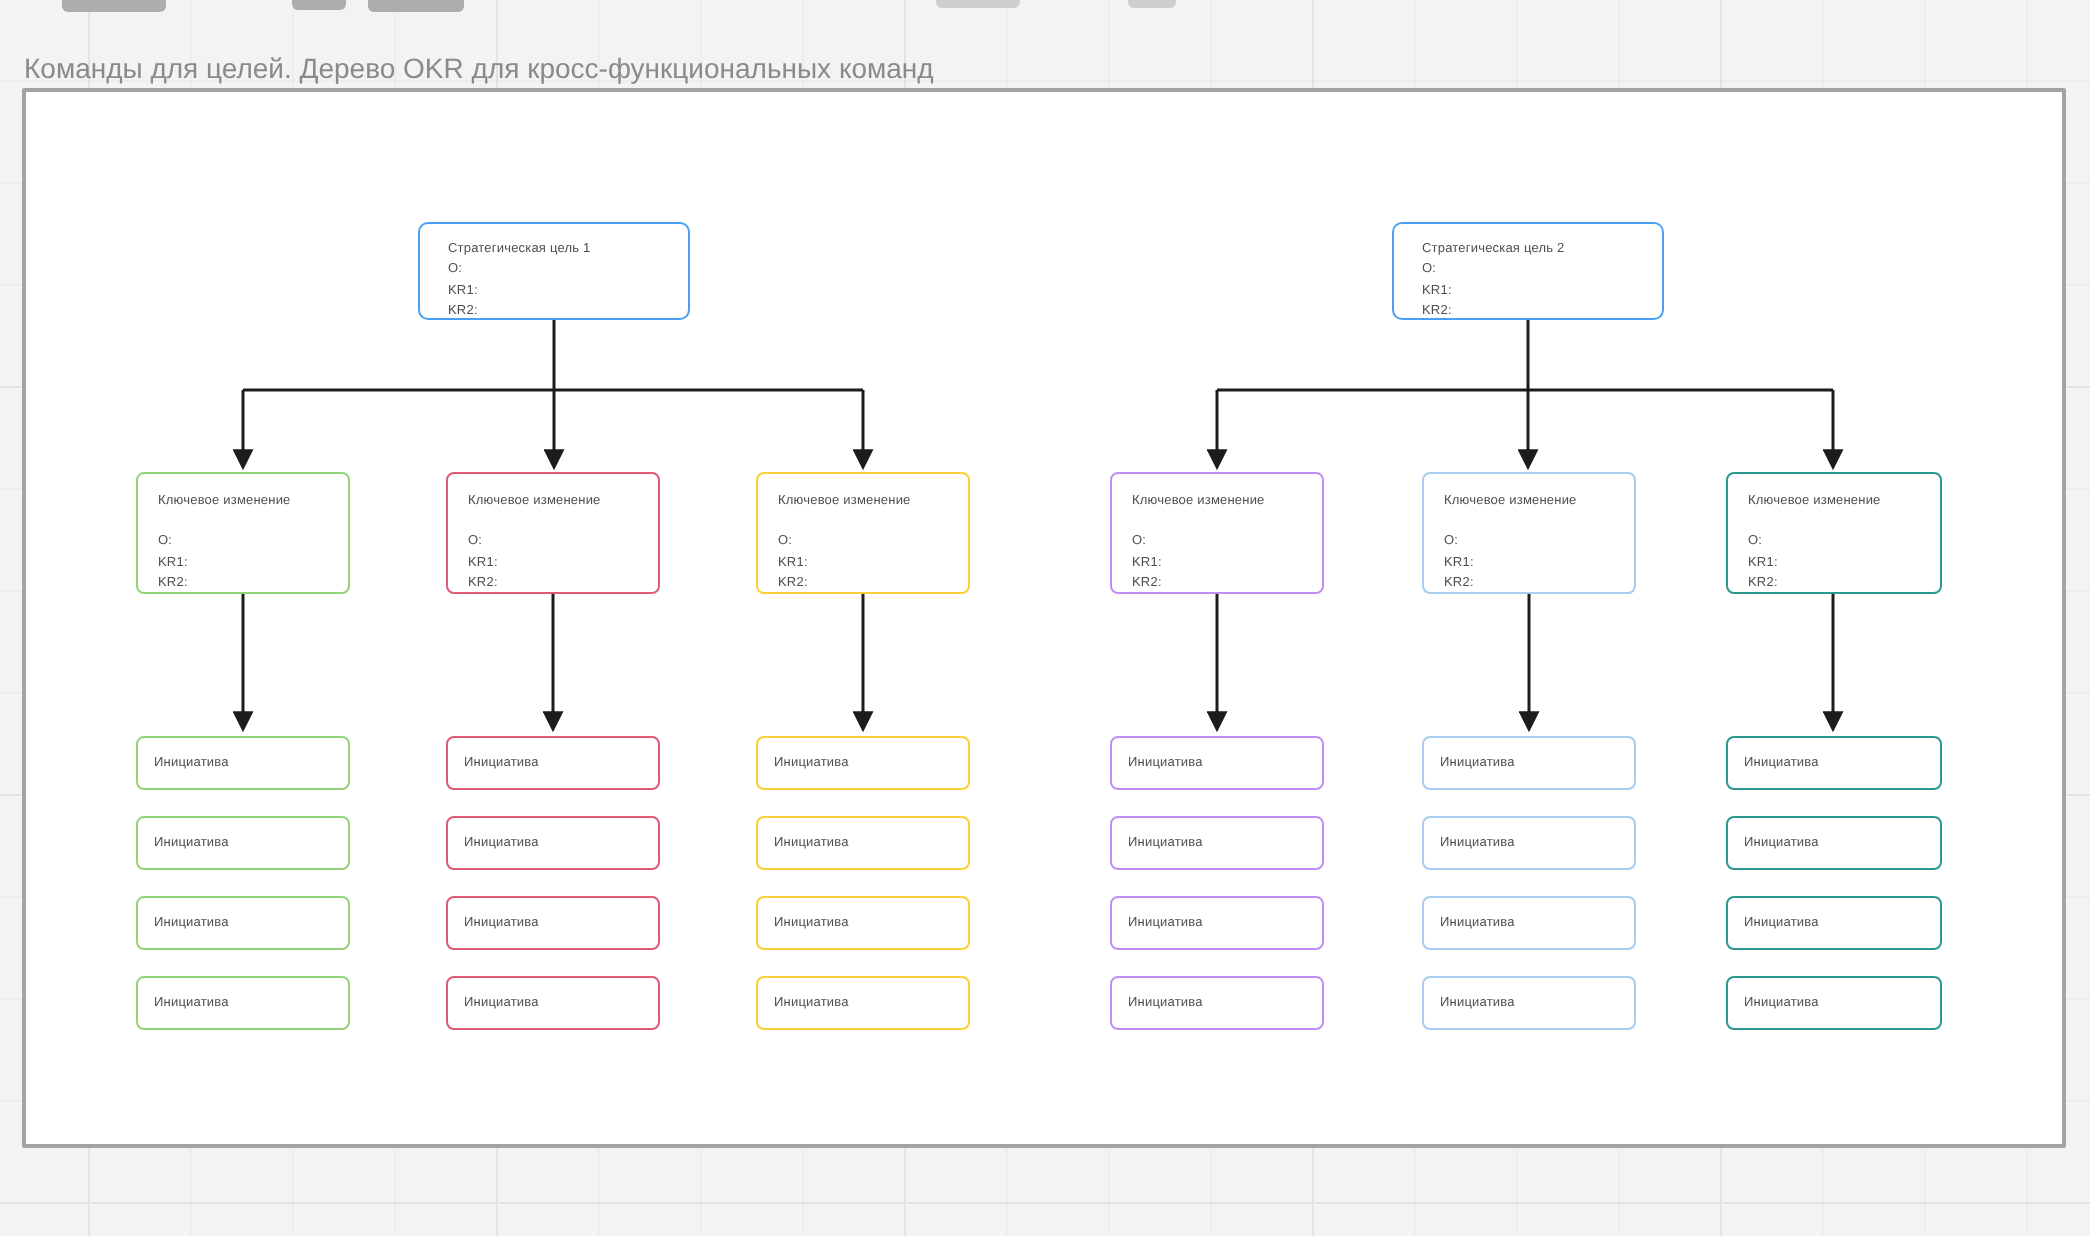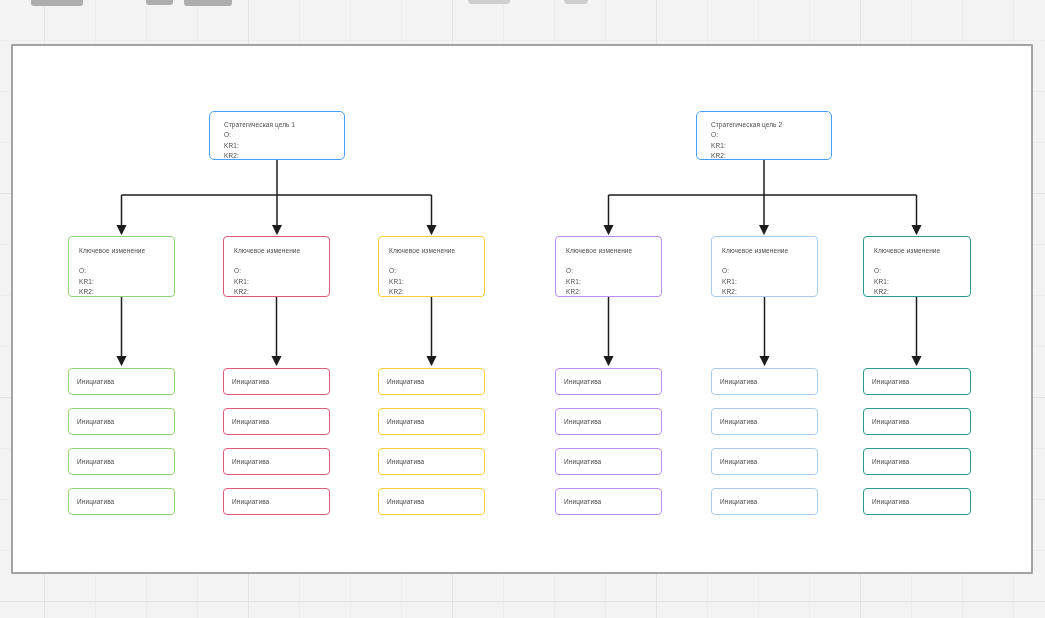--- a/index.html
+++ b/index.html
@@ -42,20 +42,21 @@
 <body>
 
 <div class="stage">
 
   <div class="smudge" style="left:31px;top:-4px;width:52px;height:10px;"></div>
   <div class="smudge" style="left:146px;top:-3px;width:27px;height:8px;"></div>
   <div class="smudge" style="left:184px;top:-4px;width:48px;height:10px;"></div>
   <div class="smudge light" style="left:468px;top:-3px;width:42px;height:7px;"></div>
   <div class="smudge light" style="left:564px;top:-3px;width:24px;height:7px;"></div>
 
+  <div class="frame-title">Команды для целей. Дерево OKR для кросс-функциональных команд</div>
 
   <div class="frame"></div>
 
   <svg class="connector-layer" width="1045" height="618" viewBox="0 0 1045 618">
     <defs>
       <marker id="arr" viewBox="0 0 10 10" refX="8" refY="5" markerWidth="7" markerHeight="7" orient="auto">
         <path d="M0,0 L10,5 L0,10 z" fill="#1c1c1c"></path>
       </marker>
     </defs>
     <g stroke="#1c1c1c" stroke-width="1.5" fill="none">

